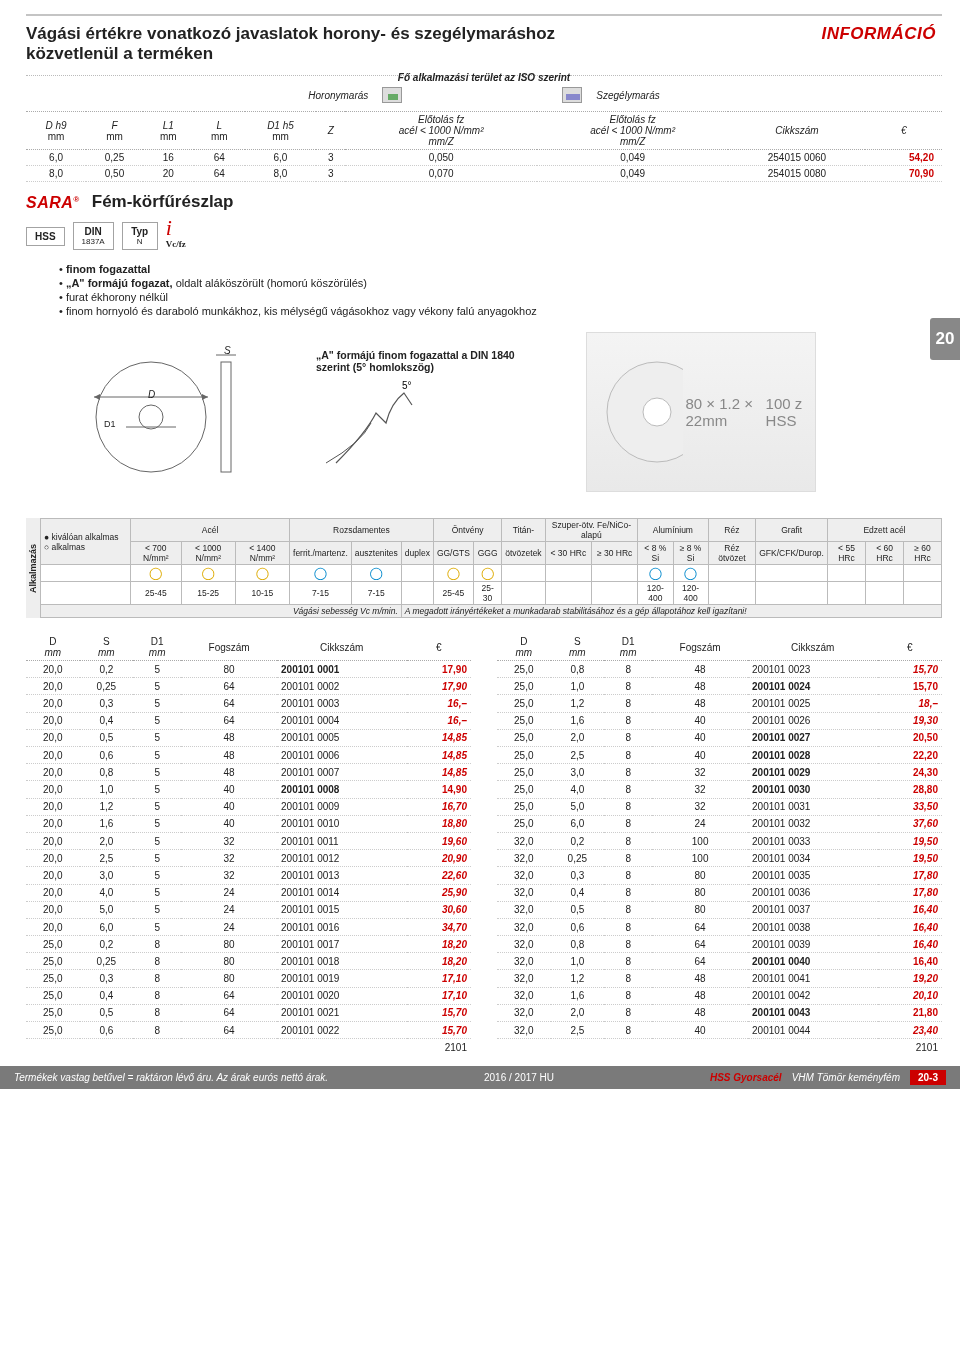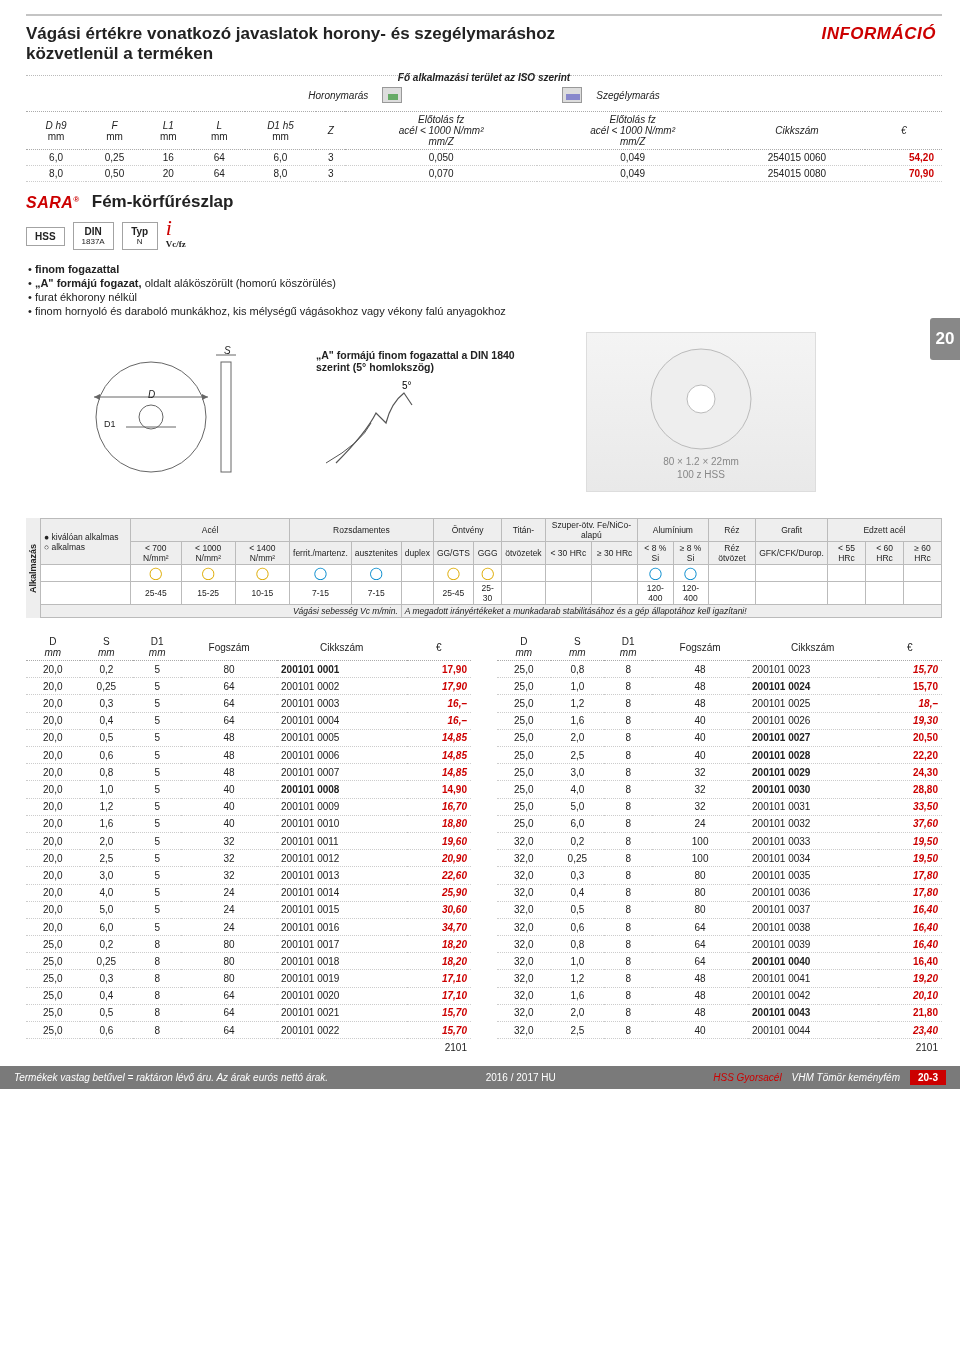--- a/index.html
+++ b/index.html
@@ -38,32 +38,32 @@
 
   .badges { display:flex; gap:8px; margin:8px 0 10px 0; align-items:center;}
   .badge { border:1px solid #a3a3a3; background:#fff; padding:3px 8px; font-size:10px; text-align:center; min-width:36px;}
   .badge strong{display:block; font-family:"Arial Black",Arial; font-size:10px;}
   .badge .s{display:block;font-size:8px;}
   .i-badge { font-family:Georgia,serif; font-style:italic; font-size:22px; color:#c00; line-height:16px; border:none;}
   .i-badge .v { font-style:normal; font-size:9px; color:#222; font-weight:700; display:block;}
 
   ul.bul { list-style:none; padding:0; margin:0 0 14px 2px; font-size:11px;}
   ul.bul li::before{content:"• "; }
-  ul.bul li { padding:1px 0;}
+  ul.bul li { padding:1px 0;margin-left:31px;}
   ul.bul li strong{ font-family:"Arial Black",Arial; font-weight:900;}
 
   .dia-row { display:flex; gap:60px; align-items:center; margin:6px 0 26px 60px;}
   .disc-diag { position:relative; width:170px; height:130px;}
   .disc-diag .labD{position:absolute;top:42px;left:62px;font-style:italic;}
   .disc-diag .labS{position:absolute;top:-2px;left:138px;font-style:italic;}
   .disc-diag .labD1{position:absolute;top:72px;left:18px;font-size:9px;}
   .disc-diag svg{display:block;}
   .teeth-box { font-size:10px;}
   .teeth-box .cap{font-family:"Arial Black",Arial;font-weight:900;font-size:10.5px; width:210px;}
-  .photo { width:230px; height:160px; background:linear-gradient(#f4f4f4,#e9e9e9); border:1px solid #ddd; display:flex; align-items:center; justify-content:center; color:#888; font-size:10px; flex-direction:column; gap:2px;}
+  .photo { width:230px; height:160px; background:linear-gradient(#f4f4f4,#e9e9e9); border:1px solid #ddd; display:flex; align-items:center; justify-content:center; color:#888; font-size:15px; gap:2px;}
 
   .matrix-wrap { display:flex; align-items:stretch; margin-top:10px;}
   .matrix-side { writing-mode:vertical-rl; transform:rotate(180deg); background:#eee; font-size:9px; font-weight:700; padding:4px 2px; text-align:center;}
   table.matrix { border-collapse:collapse; width:100%; font-size:8.5px;}
   table.matrix th, table.matrix td { border:1px solid #bbb; text-align:center; padding:1px 3px;}
   table.matrix th { background:#eee; font-weight:400;}
   table.matrix .dot-b{color:#08c;font-size:12px;}
   table.matrix .dot-y{color:#da0;font-size:12px;}
   table.matrix tr.note td{ background:#eee; font-style:italic; font-size:8.5px;}
 
@@ -74,21 +74,21 @@
   table.tprod td { padding:2.6px 4px; text-align:center;}
   table.tprod td.price{ color:#c00; font-style:italic; font-weight:600; text-align:right; padding-right:4px;}
   table.tprod td.price.stock{ font-style:normal; font-weight:700;}
   table.tprod tr.row td{ border-bottom:1px dotted #ccc;}
   table.tprod td.sku{ text-align:left;}
   table.tprod tr.totrow td{ text-align:right; font-weight:400; padding-top:3px;}
 
   .footer { margin-top:10px; background:#7a7a7a; color:#fff; font-size:10px; display:flex; align-items:center; justify-content:space-between; padding:4px 14px;}
   .footer .l{font-style:italic;}
   .footer .r{display:flex; gap:10px; align-items:center;}
-  .footer .hss{color:#c00; font-weight:400; font-style:italic;}
+  .footer .hss{color:#c00; font-weight:700; font-style:italic;}
   .footer .pg{ background:#c00; color:#fff; font-weight:900; padding:2px 8px; font-family:"Arial Black",Arial;}
 </style>
 </head>
 <body>
 
 <div class="page">
 
   <div class="header-bar">
     <div class="title-left">Vágási értékre vonatkozó javaslatok horony- és szegélymaráshoz közvetlenül a terméken</div>
     <div class="info-box">INFORMÁCIÓ</div>

